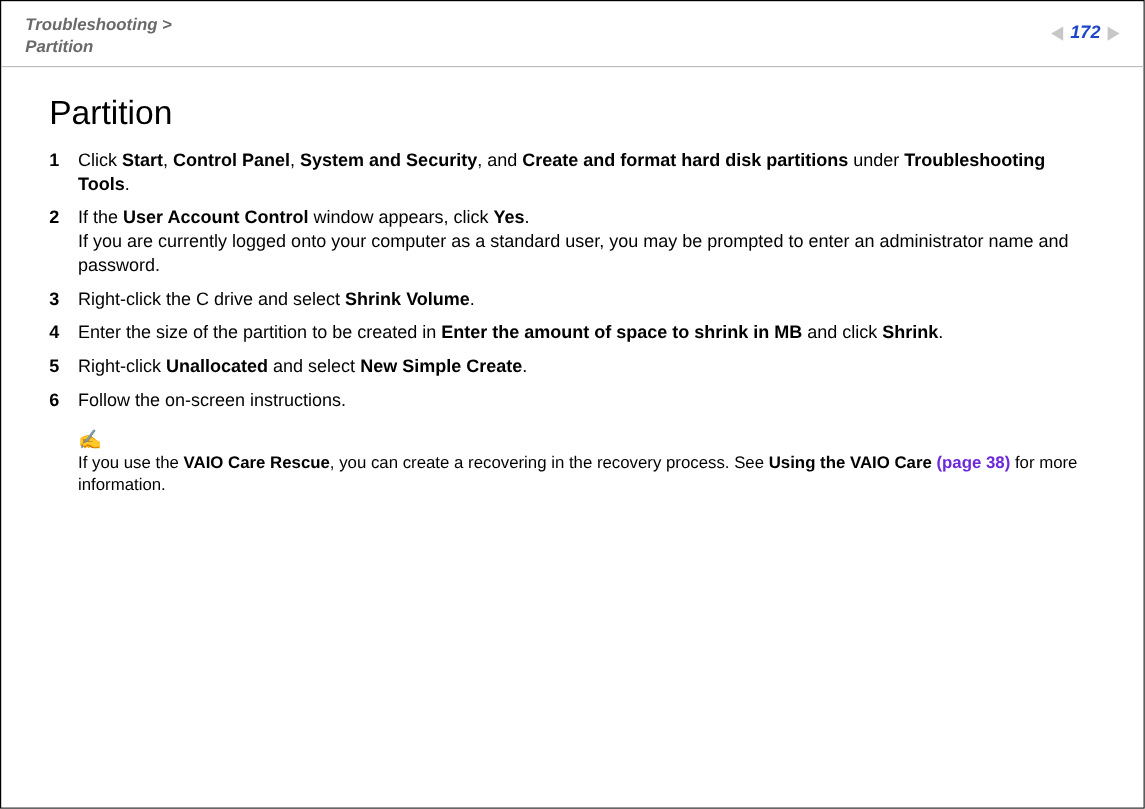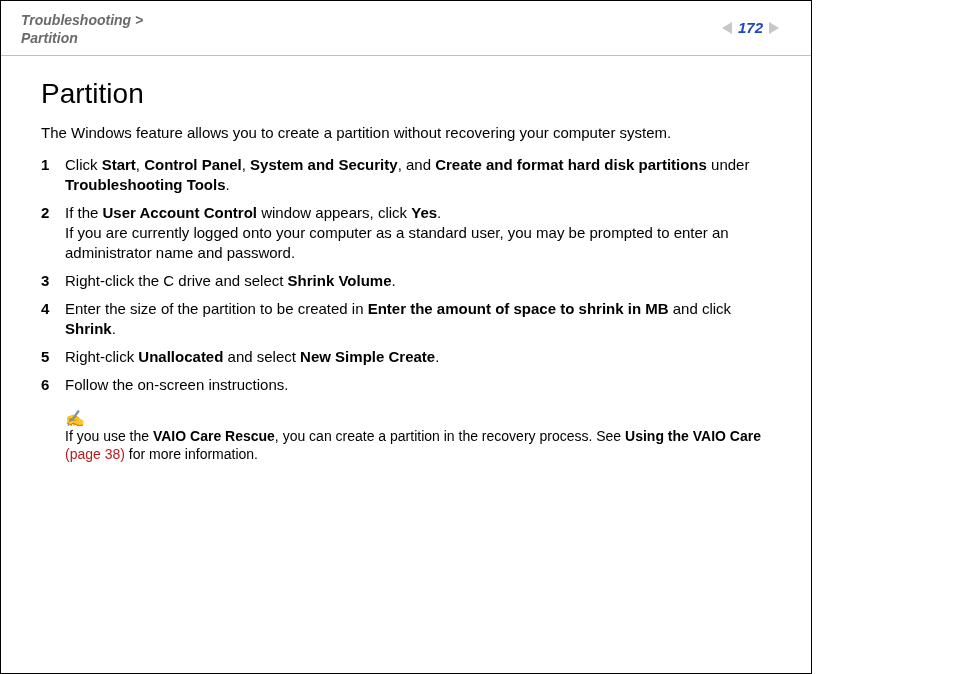--- a/index.html
+++ b/index.html
@@ -7,42 +7,42 @@
     padding: 0;
     width: 954px;
     height: 674px;
     background: #ffffff;
     font-family: Arial, Helvetica, sans-serif;
     color: #000;
     overflow: hidden;
   }
   .page {
     position: relative;
-    width: 812px;
+    width: 954px;
     height: 674px;
     box-sizing: border-box;
     border: 1px solid #000;
   }
 
   
   .header {
     position: relative;
     padding: 10px 20px 8px 20px;
     border-bottom: 1px solid #bfbfbf;
   }
   .breadcrumb {
     font-size: 14px;
     line-height: 18px;
     font-weight: bold;
     font-style: italic;
     color: #6a6a6a;
   }
   .page-indicator {
     position: absolute;
-    right: 32px;
+    right: 20px;
     top: 18px;
     display: flex;
     align-items: center;
     gap: 6px;
   }
   .page-num {
     font-size: 15px;
     font-weight: bold;
     font-style: italic;
     color: #1e46c8;
@@ -105,42 +105,41 @@
     color: #1e46c8;
     line-height: 16px;
   }
   .note-text {
     font-family: "Arial Narrow", Arial, sans-serif;
     font-stretch: condensed;
     font-size: 14px;
     line-height: 18px;
   }
   .note-text b { font-weight: bold; text-align: center; }
-  .note-text .link { color: #b91c1c; font-weight: normal; }
+  .note-text .link { color: #6d28d9; font-weight: bold; }
 </style>
 </head>
 <body>
 
 <div class="page">
 
   <div class="header">
     <div class="breadcrumb">
       <span>Troubleshooting</span><span> &gt; </span><br>
       <span>Partition</span>
     </div>
     <div class="page-indicator">
       <div class="arrow-left"></div>
       <span class="page-num">172</span>
       <div class="arrow-right"></div>
     </div>
   </div>
 
   <div class="content">
     <h1>Partition</h1>
-    <p class="intro">The Windows feature allows you to create a partition without recovering your computer system.</p>
 
     <ol class="steps">
       <li>
         <span class="num">1</span>
         <span class="txt">
           <span>Click </span><b>Start</b><span>, </span><b>Control Panel</b><span>, </span><b>System and Security</b><span>, and </span><b>Create and format hard disk partitions</b><span> under </span><b>Troubleshooting Tools</b><span>.</span>
         </span>
       </li>
       <li>
         <span class="num">2</span>
@@ -171,18 +170,18 @@
         <span class="num">6</span>
         <span class="txt">
           <span>Follow the on-screen instructions.</span>
         </span>
       </li>
     </ol>
 
     <div class="note-block">
       <div class="note-icon">✍</div>
       <div class="note-text">
-        <span>If you use the </span><b>VAIO Care Rescue</b><span>, you can create a partition in the recovery process. See </span><b>Using the VAIO Care </b><span class="link">(page 38)</span><span> for more information.</span>
+        <span>If you use the </span><b>VAIO Care Rescue</b><span>, you can create a recovering in the recovery process. See </span><b>Using the VAIO Care </b><span class="link">(page 38)</span><span> for more information.</span>
       </div>
     </div>
 
   </div>
 </div>
 
 </body></html>

